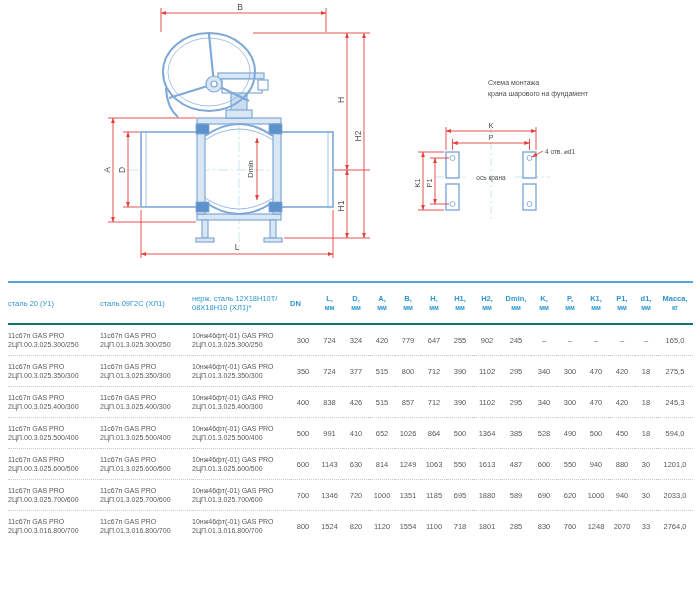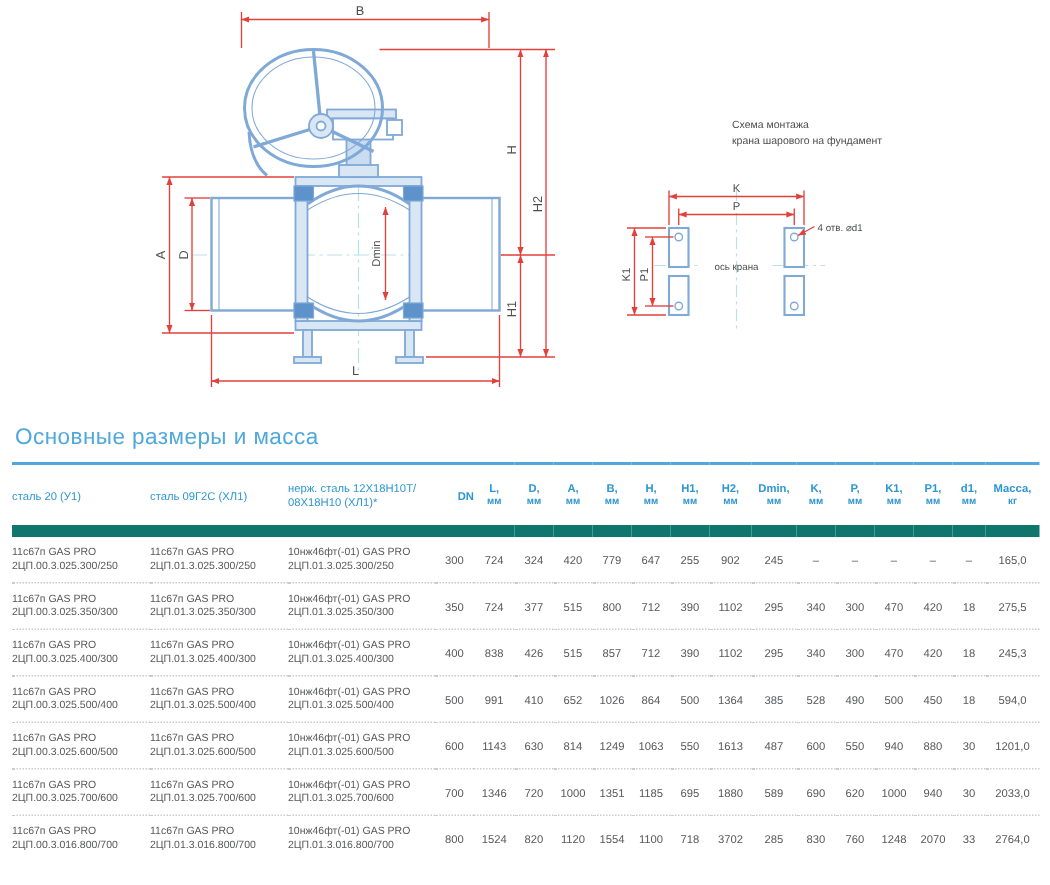--- a/index.html
+++ b/index.html
@@ -11,23 +11,23 @@
   svg text { font-family:"Liberation Sans","DejaVu Sans",sans-serif; fill:#4D4E50; }
 
   .table-section { position:absolute; left:8px; top:281px; width:684px; }
   .table-title { font-size:15px; color:#4FA8DC; letter-spacing:.3px; margin:2px 0 8px 2px; font-weight:normal; }
   table.dims { border-collapse:collapse; table-layout:fixed; width:684px; border-top:2px solid #4FA8DC; }
   table.dims th, table.dims td { padding:0; margin:0; }
   thead th { color:#2E96D1; font-weight:normal; }
   tr.r1 th { height:16px; font-size:8px; vertical-align:middle; }
   th.des-h { text-align:left; padding-left:2px; }
   th.pn-h  { text-align:center; font-weight:bold; }
-  tr.r2 th { height:40px; vertical-align:middle; border-bottom:8px solid #0f766e; }
+  tr.r2 th { height:40px; vertical-align:middle; border-bottom:2px solid #0f766e; }
   th.steel-h { font-size:7.5px; text-align:left; padding:0 6px 0 2px; line-height:9px; }
-  th.dn-h { font-size:7.5px; font-weight:bold; text-align:right; }
+  th.dn-h { font-size:7.5px; font-weight:bold; text-align:left; }
   th.dim-h { font-size:7.5px; font-weight:bold; text-align:center; line-height:9px; }
   th.dim-h .unit { font-size:6.5px; }
   tbody td { height:30px; border-bottom:1px dotted #C9CCCE; vertical-align:middle; }
   tbody tr:last-child td { border-bottom:none; }
   td.des { font-size:7px; line-height:9px; text-align:left; padding-left:2px; color:#58595B; }
   td.num { font-size:7.5px; text-align:center; color:#58595B; }
 </style>
 </head>
 <body>
 
@@ -180,21 +180,20 @@
         <text x="491" y="128" text-anchor="middle">K</text>
         <text x="491" y="140" text-anchor="middle">P</text>
         <text x="420" y="183" text-anchor="middle" transform="rotate(-90 420 183)">K1</text>
         <text x="432" y="183" text-anchor="middle" transform="rotate(-90 432 183)">P1</text>
         <text x="545" y="154" font-size="6.5">4 отв. ⌀d1</text>
       </g>
     </g>
   </svg>
 
   <div class="table-section">
-    <div class="table-title">Основные размеры и масса</div>
 
     <table class="dims">
       <colgroup>
         <col style="width:92px">
           <col style="width:92px">
           <col style="width:98px">
         <col style="width:26px">
         <col style="width:27px">
           <col style="width:26px">
           <col style="width:26px">
@@ -462,21 +461,21 @@
               <div>10нж46фт(-01) GAS PRO</div>
               <div>2ЦП.01.3.016.800/700</div>
             </td>
             <td class="num">800</td>
             <td class="num">1524</td>
             <td class="num">820</td>
             <td class="num">1120</td>
             <td class="num">1554</td>
             <td class="num">1100</td>
             <td class="num">718</td>
-            <td class="num">3702</td>
+            <td class="num">1801</td>
             <td class="num">285</td>
             <td class="num">830</td>
             <td class="num">760</td>
             <td class="num">1248</td>
             <td class="num">2070</td>
             <td class="num">33</td>
             <td class="num">2764,0</td>
           </tr>
         </tbody>
     </table>

